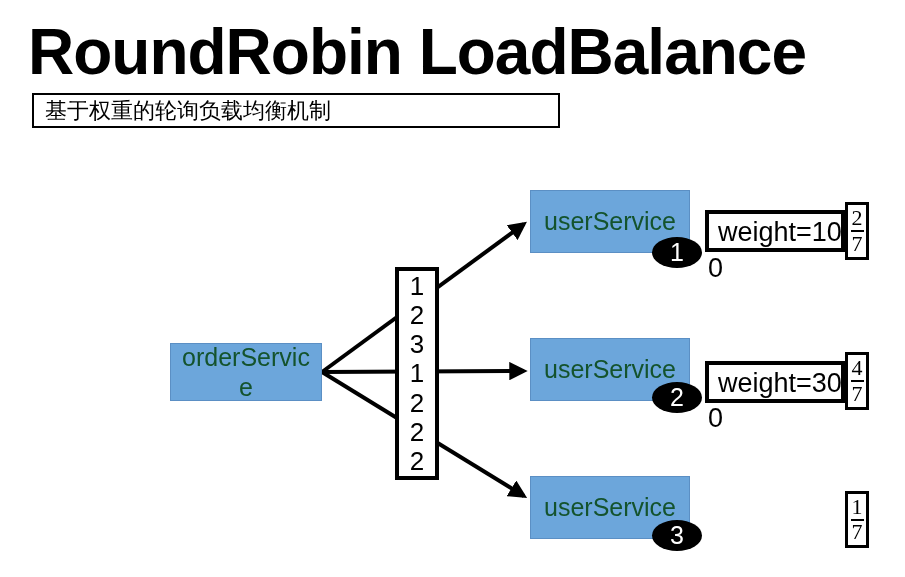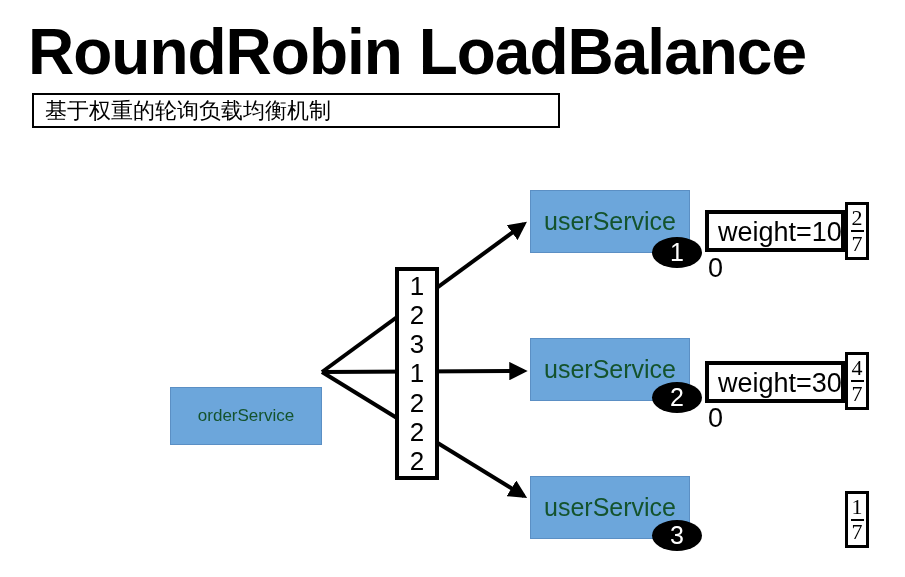--- a/index.html
+++ b/index.html
@@ -11,21 +11,21 @@
 
   .subtitle-box{position:absolute;left:32px;top:93px;width:524px;height:31px;
                 border:2px solid #000;background:#fff;display:flex;align-items:center;}
   .subtitle-box span{font-family:"Liberation Serif",serif;font-size:22px;padding-left:11px;}
 
   .arrows{position:absolute;left:0;top:0;width:905px;height:577px;z-index:1;}
 
   .node{position:absolute;background:var(--node_fill,#6CA6DB);
         border:1px solid var(--node_border,#5B8FC4);box-sizing:border-box;
         display:flex;align-items:center;justify-content:center;color:#14532d;}
-  .order-node{left:170px;top:343px;width:152px;height:58px;font-size:17px;z-index:2;margin-top:44px;}
+  .order-node{left:170px;top:343px;width:152px;height:58px;font-size:25px;z-index:2;}
   .order-node span{display:block;width:138px;word-break:break-all;text-align:center;line-height:1.2;}
   .user-node{left:530px;width:160px;height:63px;font-size:25px;z-index:2;}
   .user-node.r1{top:190px;} .user-node.r2{top:338px;} .user-node.r3{top:476px;}
 
   .seq-box{position:absolute;left:395px;top:267px;width:44px;height:213px;
            background:#fff;border:4px solid #000;box-sizing:border-box;z-index:2;
            display:flex;flex-direction:column;justify-content:space-around;align-items:center;
            font-size:26px;line-height:1;}
 
   .badge{position:absolute;left:652px;width:50px;height:31px;background:#000;

